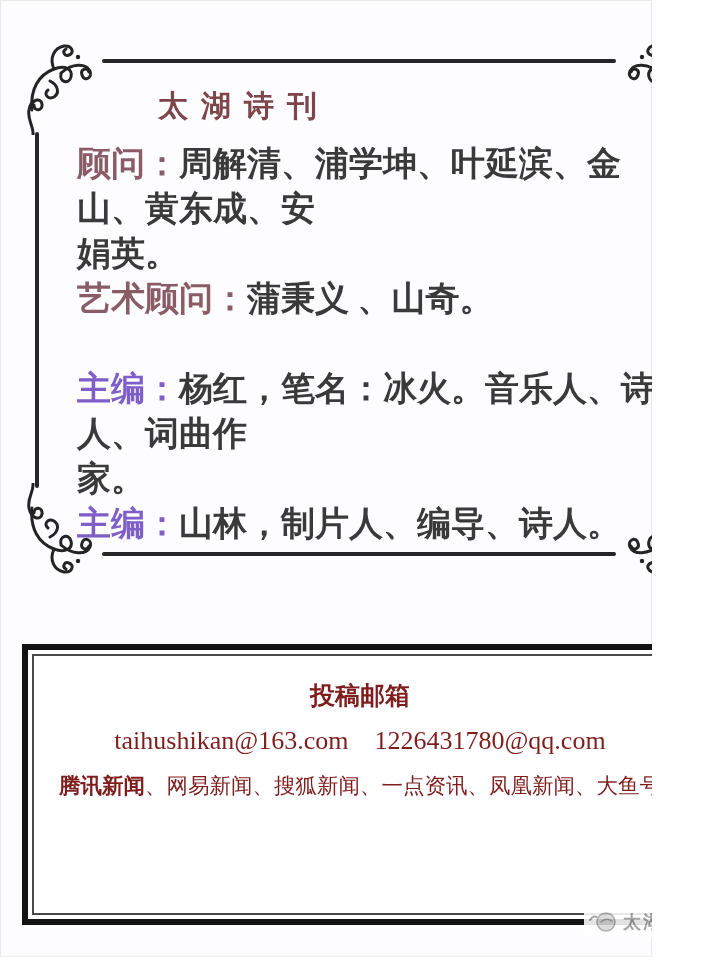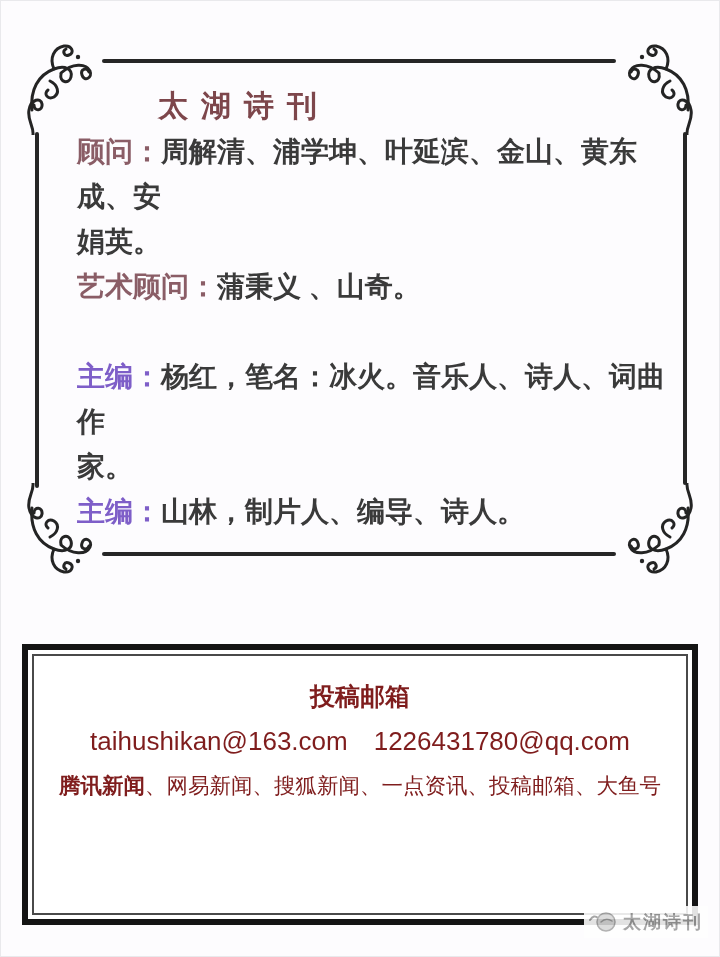--- a/index.html
+++ b/index.html
@@ -1,40 +1,40 @@
 <!DOCTYPE html>
 <html><head>
 <meta charset="utf-8">
 <style>
   html,body{margin:0;padding:0;background:#fff;}
   .page{
-    position:relative;width:720px;height:957px;overflow:hidden;
+    position:relative;width:652px;height:957px;overflow:hidden;
     background:#fdfcfe;
     box-shadow:inset 0 0 0 1px #e9e9ec;
-    font-family:Liberation Sans, sans-serif;
+    font-family:Liberation Serif, serif;
   }
   
   .frame-line{position:absolute;background:#262626;border-radius:2px;}
   .fl-top{left:102px;top:59px;width:514px;height:4px;}
   .fl-bottom{left:102px;top:552px;width:514px;height:4px;}
   .fl-left{left:35px;top:132px;width:4px;height:356px;}
   .fl-right{left:683px;top:132px;width:4px;height:353px;}
   .corner{position:absolute;width:80px;height:95px;}
   .c-tl{left:20px;top:40px;}
   .c-tr{left:620px;top:40px;transform:scaleX(-1);}
   .c-bl{left:20px;top:483px;transform:scaleY(-1);}
   .c-br{left:620px;top:483px;transform:scale(-1,-1);}
   
   .title{
     position:absolute;left:158px;top:86px;
     font-size:30px;font-weight:700;color:#7d464b;letter-spacing:13px;white-space:nowrap;
   }
   .masthead{
-    position:absolute;left:77px;top:129px;width:590px;
-    font-size:28px;font-weight:700;color:#3a3a3a;line-height:45px;
+    position:absolute;left:77px;top:141px;width:590px;
+    font-size:34px;font-weight:700;color:#3a3a3a;line-height:45px;
   }
   .mh-p{margin:0;}
   .mh-gap{margin-top:45px;}
   .lbl-a{color:#8a5d66;}
   .lbl-e{color:#7e5ec8;margin-top:45px;}
   .board-group{margin-left:42px;}
   .nowrap{white-space:nowrap;}
   
   .box{
     position:absolute;left:22px;top:644px;width:676px;height:281px;
@@ -120,21 +120,21 @@
 
   </div>
 
   <div class="box">
     <div class="box-inner">
       <div class="bx-heading">投稿邮箱</div>
       <div class="bx-emails">
         <span>taihushikan@163.com</span>
         <span>1226431780@qq.com</span>
       </div>
-      <div class="bx-plat2"><span class="bold">腾讯新闻</span><span>、网易新闻、搜狐新闻、一点资讯、投稿邮箱、大鱼号</span></div>
+      <div class="bx-plat2"><span class="bold">腾讯新闻</span><span>、网易新闻、搜狐新闻、一点资讯、凤凰新闻、大鱼号</span></div>
     </div>
   </div>
 
   <div class="watermark">
     <svg width="30" height="24" viewBox="0 0 30 24">
       <path d="M1,10 Q5,4 9,8" fill="none" stroke="#9a9a9a" stroke-width="2" stroke-linecap="round"></path>
       <circle cx="17" cy="12" r="9" fill="#d8d8d8" stroke="#a8a8a8" stroke-width="1.5"></circle>
       <path d="M12,12 Q17,7 23,11" fill="none" stroke="#9a9a9a" stroke-width="1.5" stroke-linecap="round"></path>
     </svg>
     <span class="wm-text">太湖诗刊</span>

